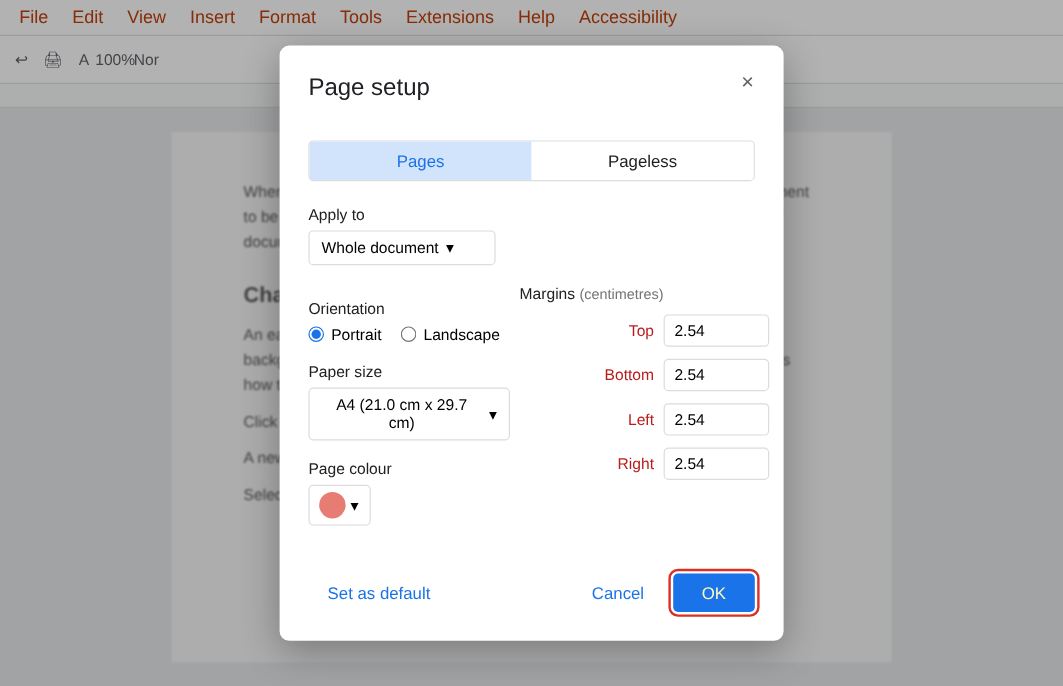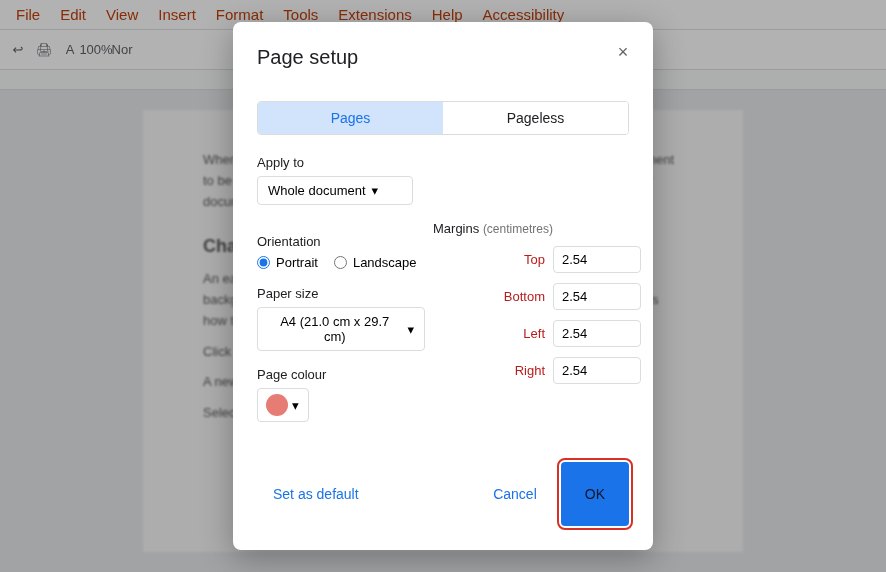--- a/index.html
+++ b/index.html
@@ -310,25 +310,25 @@
       border-radius: 4px;
       font-weight: 500;
     }
 
     .btn-set-default {
       margin-right: auto;
     }
 
     .btn-ok {
       background: #1a73e8;
-      color: #0f172a;
+      color: #fef9c3;
       border: none;
       cursor: pointer;
       font-size: 14px;
-      padding: 24px 24px;
+      padding: 8px 24px;
       border-radius: 4px;
       font-weight: 500;
       outline: 2px solid #d93025;
       outline-offset: 2px;
     }
 
     .toolbar-icon {
       width: 20px;
       height: 20px;
       display: flex;

